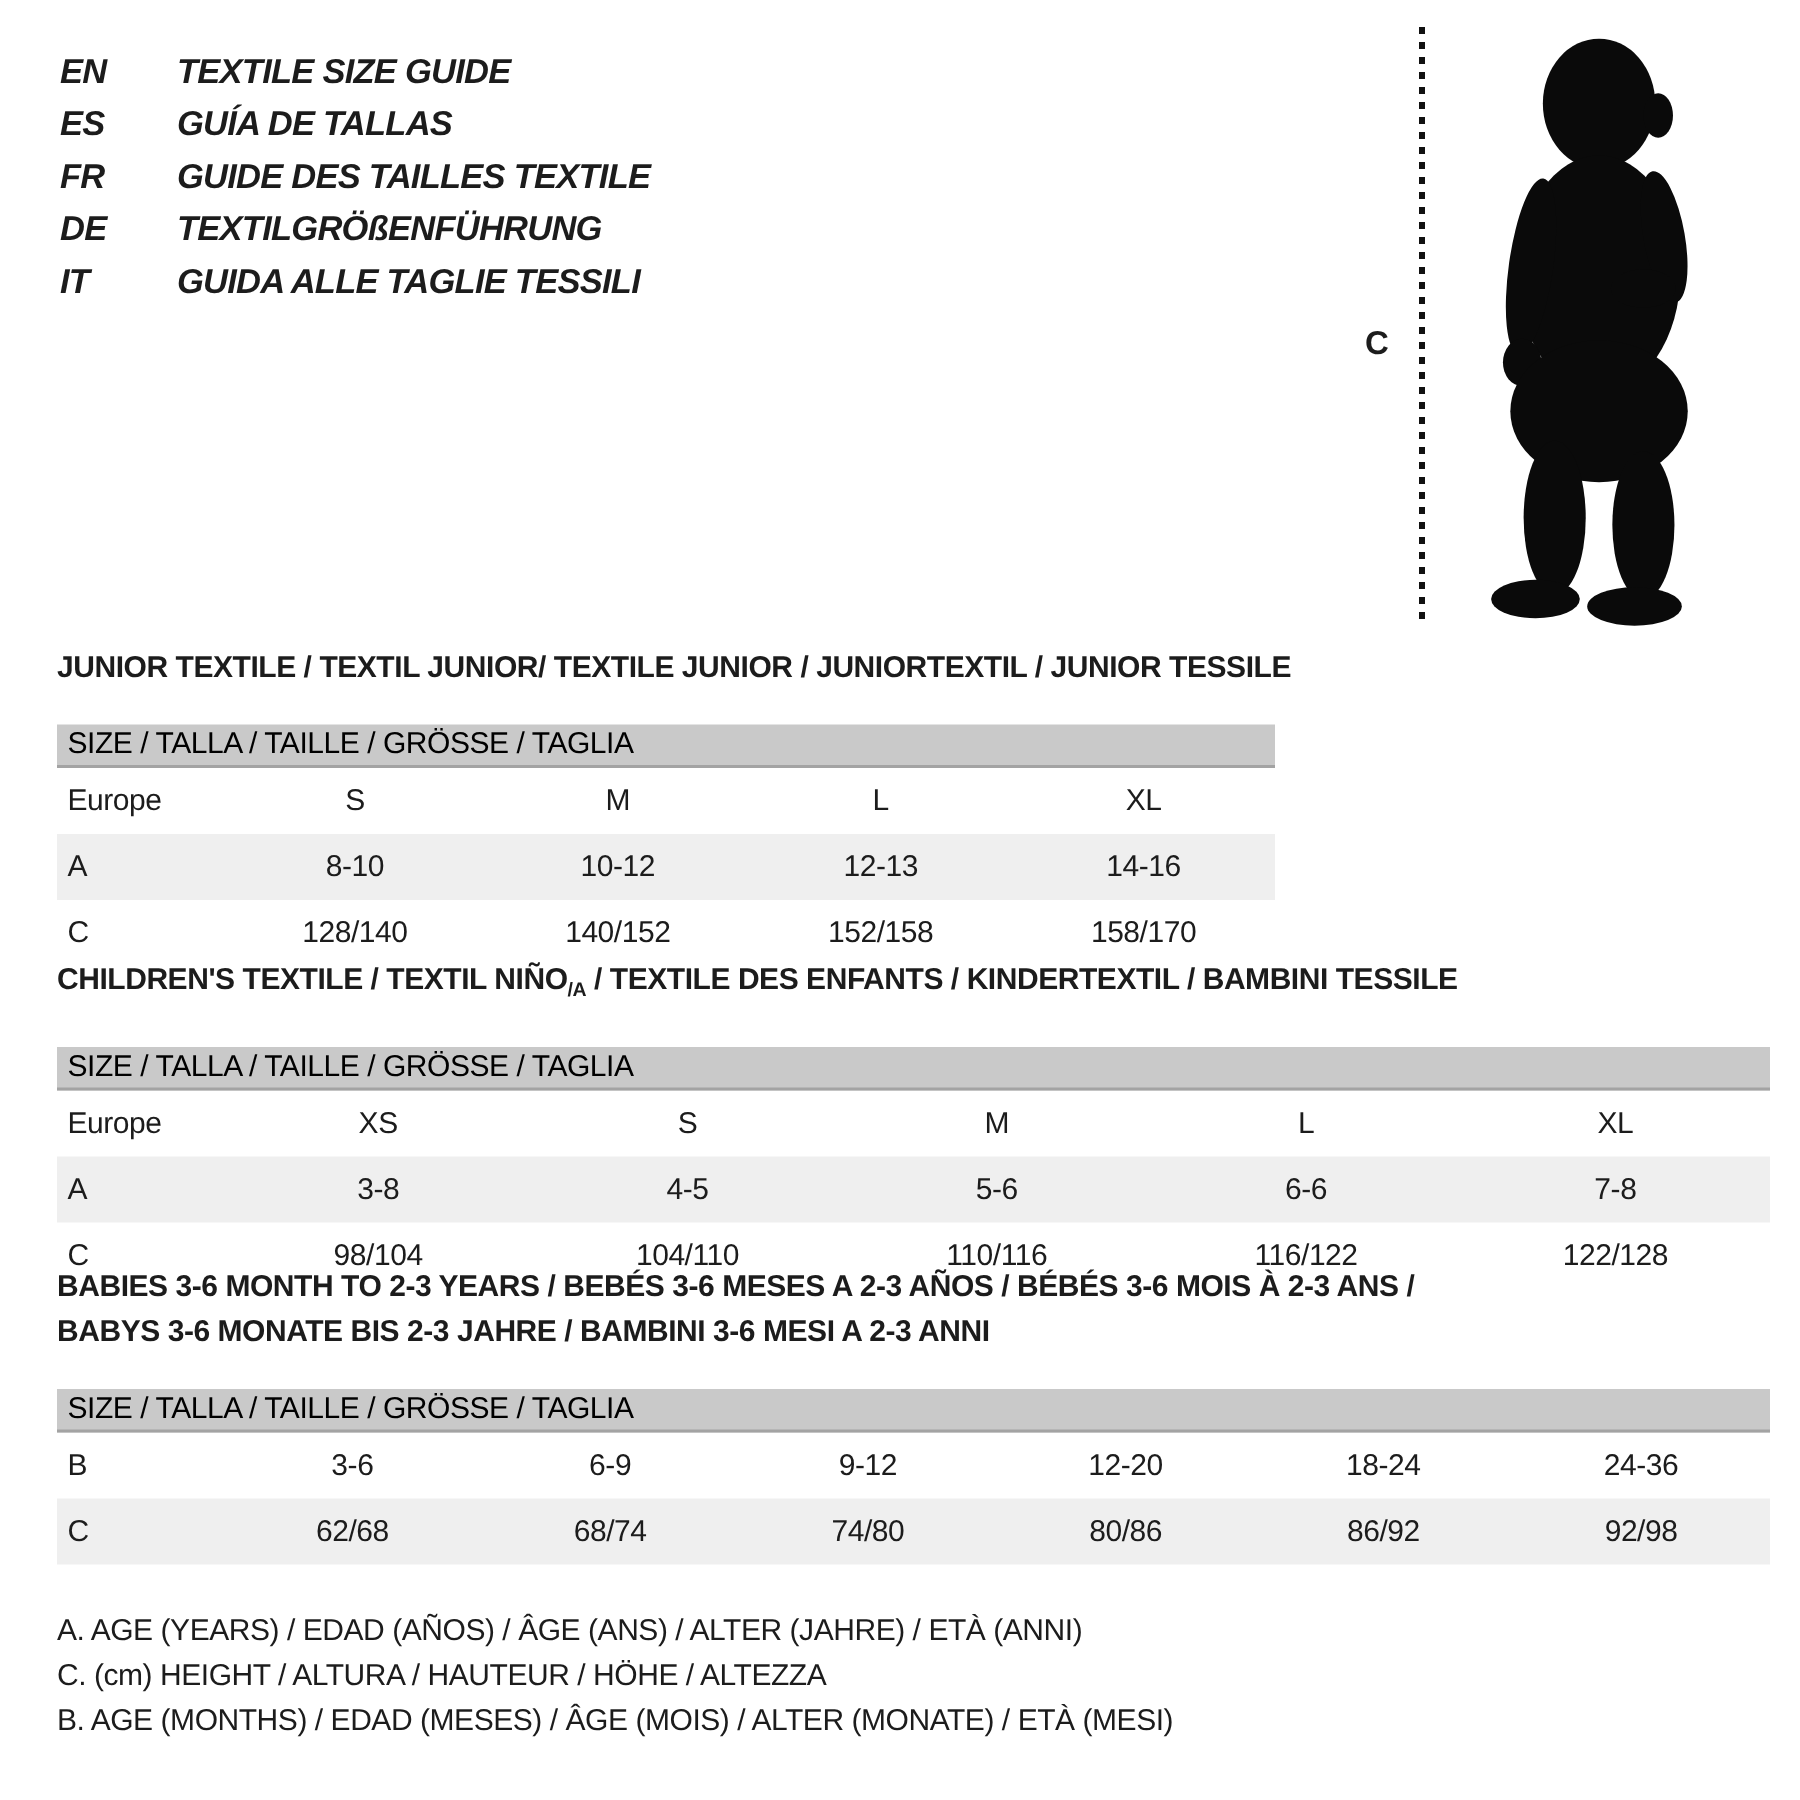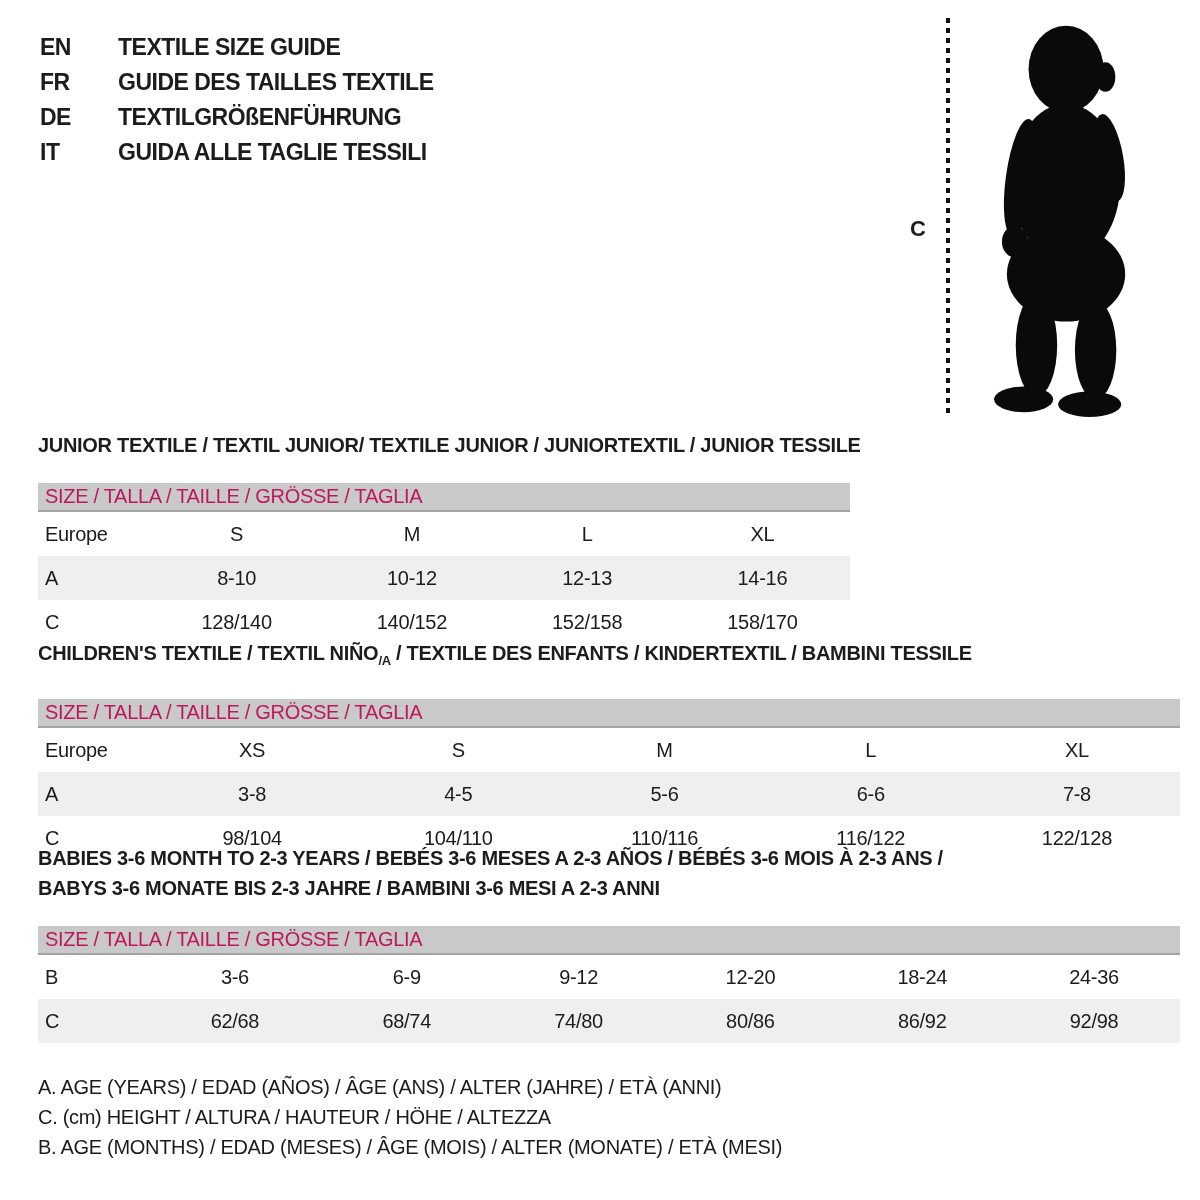--- a/index.html
+++ b/index.html
@@ -7,21 +7,21 @@
     position: relative;
     width: 1200px;
     height: 1200px;
     background: #fff;
     font-family: "Liberation Sans", sans-serif;
     color: var(--text, #1c1c1c);
     overflow: hidden;
   }
   
   .languages { position: absolute; top: 30px; left: 40px; }
-  .lang-row { display: flex; align-items: center; height: 35px; }
+  .lang-row { display: flex; align-items: center; height: 35px; font-style: italic; }
   .lang-code {
     width: 78px; font-size: 23px; font-weight: 700; letter-spacing: -0.5px;
   }
   .lang-title { font-size: 23px; font-weight: 700; letter-spacing: -0.5px; }
 
   
   .figure { position: absolute; top: 8px; left: 900px; width: 275px; height: 418px; }
   .figure-label {
     position: absolute; left: 10px; top: 208px;
     font-size: 22px; font-weight: 700;
@@ -46,21 +46,21 @@
   .heading-sub { font-size: 13px; vertical-align: sub; font-weight: 700; }
 
   .size-bar {
     margin-top: 26px;
     height: 27px;
     background: var(--bar-bg, #c9c9c9);
     border-bottom: 2px solid #a3a3a3;
     display: flex; align-items: center;
     padding-left: 7px;
     font-size: 20px; font-weight: 400; letter-spacing: -0.3px;
-    color: #be185d;
+    color: #000000;
   }
 
   .trow { display: flex; align-items: center; height: 44px; font-size: 20px; letter-spacing: -0.3px; }
   .trow.alt { background: var(--row-alt-bg, #efefef); }
   .tcell { overflow: hidden; }
   .tcell.label { width: 104px; padding-left: 7px; text-align: left; flex: none; }
   .tcell.val { flex: 1; text-align: center; }
 
   
   .footnotes { position: absolute; top: 1072px; left: 38px; }
@@ -71,20 +71,24 @@
 </style>
 </head>
 <body>
 
 <div class="page">
 
   <div class="languages">
     <div class="lang-row">
       <span class="lang-code">EN</span>
       <span class="lang-title">TEXTILE SIZE GUIDE</span>
+    </div>
+    <div class="lang-row">
+      <span class="lang-code">ES</span>
+      <span class="lang-title">GUÍA DE TALLAS</span>
     </div>
     <div class="lang-row">
       <span class="lang-code">FR</span>
       <span class="lang-title">GUIDE DES TAILLES TEXTILE</span>
     </div>
     <div class="lang-row">
       <span class="lang-code">DE</span>
       <span class="lang-title">TEXTILGRÖßENFÜHRUNG</span>
     </div>
     <div class="lang-row">

